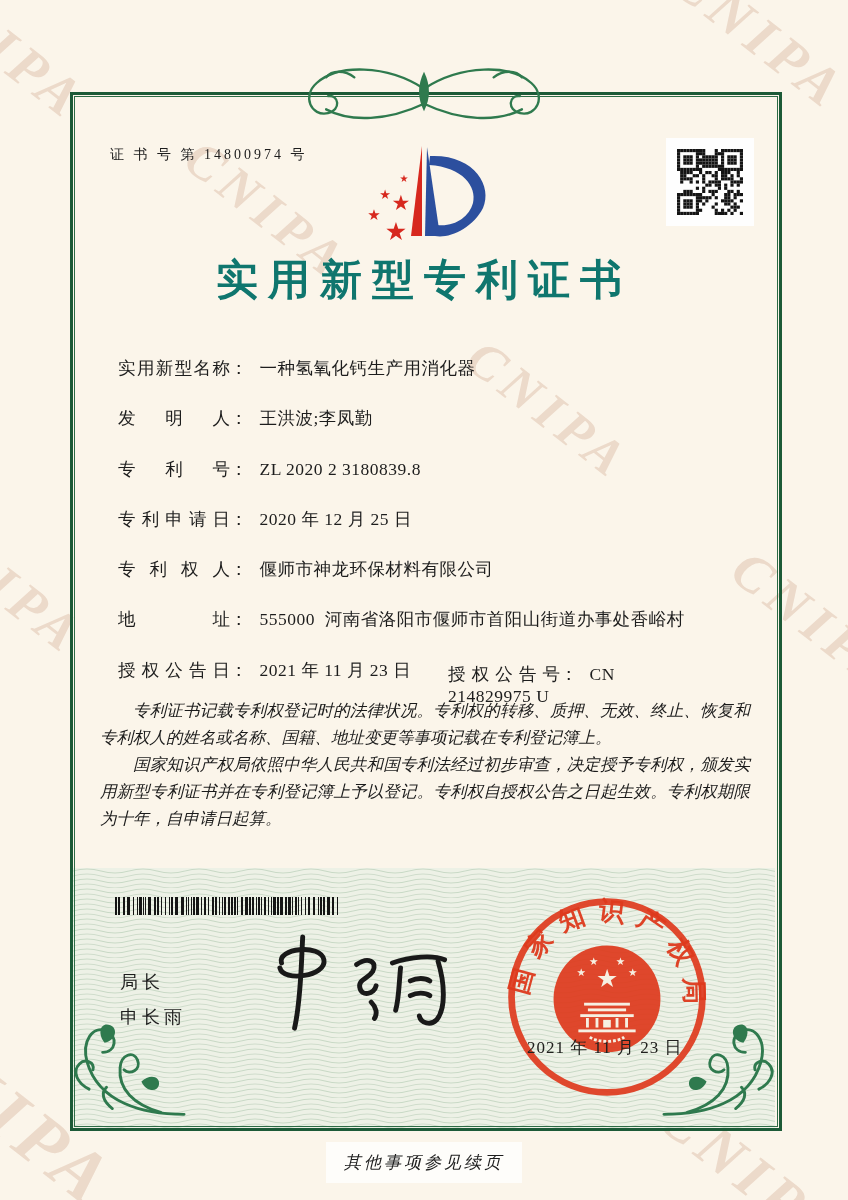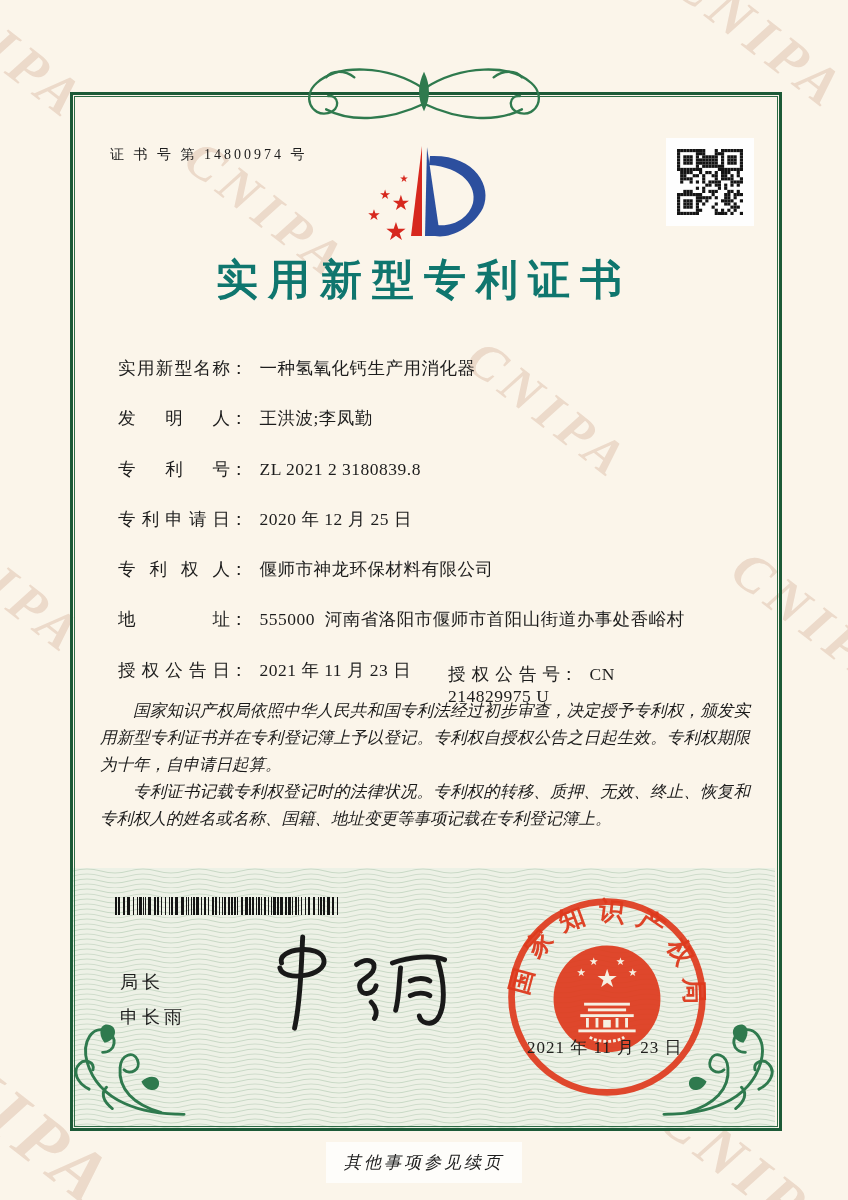--- a/index.html
+++ b/index.html
@@ -385,41 +385,41 @@
 
   <div class="title">实用新型专利证书</div>
 
   <div class="frow" style="top:356px">
     <span class="flabel">实用新型名称</span><span class="fcolon">：</span><span class="fval">一种氢氧化钙生产用消化器</span>
   </div>
   <div class="frow" style="top:406px">
     <span class="flabel">发明人</span><span class="fcolon">：</span><span class="fval">王洪波;李凤勤</span>
   </div>
   <div class="frow" style="top:457px">
-    <span class="flabel">专利号</span><span class="fcolon">：</span><span class="fval">ZL 2021 2 3180839.8</span>
+    <span class="flabel">专利号</span><span class="fcolon">：</span><span class="fval">ZL 2020 2 3180839.8</span>
   </div>
   <div class="frow" style="top:507px">
     <span class="flabel">专利申请日</span><span class="fcolon">：</span><span class="fval">2020 年 12 月 25 日</span>
   </div>
   <div class="frow" style="top:557px">
     <span class="flabel">专利权人</span><span class="fcolon">：</span><span class="fval">偃师市神龙环保材料有限公司</span>
   </div>
   <div class="frow" style="top:607px">
     <span class="flabel">地址</span><span class="fcolon">：</span><span class="fval">555000  河南省洛阳市偃师市首阳山街道办事处香峪村</span>
   </div>
   <div class="frow" style="top:658px">
     <span class="flabel">授权公告日</span><span class="fcolon">：</span><span class="fval">2021 年 11 月 23 日</span>
     <span class="fpair2">
       <span class="flabel">授权公告号</span><span class="fcolon">：</span><span class="fval">CN 214829975 U</span>
     </span>
   </div>
 
   <div class="body-text">
+    <p>专利证书记载专利权登记时的法律状况。专利权的转移、质押、无效、终止、恢复和专利权人的姓名或名称、国籍、地址变更等事项记载在专利登记簿上。</p>
     <p>国家知识产权局依照中华人民共和国专利法经过初步审查，决定授予专利权，颁发实用新型专利证书并在专利登记簿上予以登记。专利权自授权公告之日起生效。专利权期限为十年，自申请日起算。</p>
-    <p>专利证书记载专利权登记时的法律状况。专利权的转移、质押、无效、终止、恢复和专利权人的姓名或名称、国籍、地址变更等事项记载在专利登记簿上。</p>
   </div>
 
   <svg id="barcode" class="barcode" width="224" height="18">
       <rect x="0" y="0" width="2" height="18" fill="#151515"></rect>
       <rect x="3" y="0" width="2" height="18" fill="#151515"></rect>
       <rect x="8" y="0" width="2" height="18" fill="#151515"></rect>
       <rect x="12" y="0" width="3" height="18" fill="#151515"></rect>
       <rect x="18" y="0" width="1" height="18" fill="#151515"></rect>
       <rect x="22" y="0" width="1" height="18" fill="#151515"></rect>
       <rect x="24" y="0" width="3" height="18" fill="#151515"></rect>

